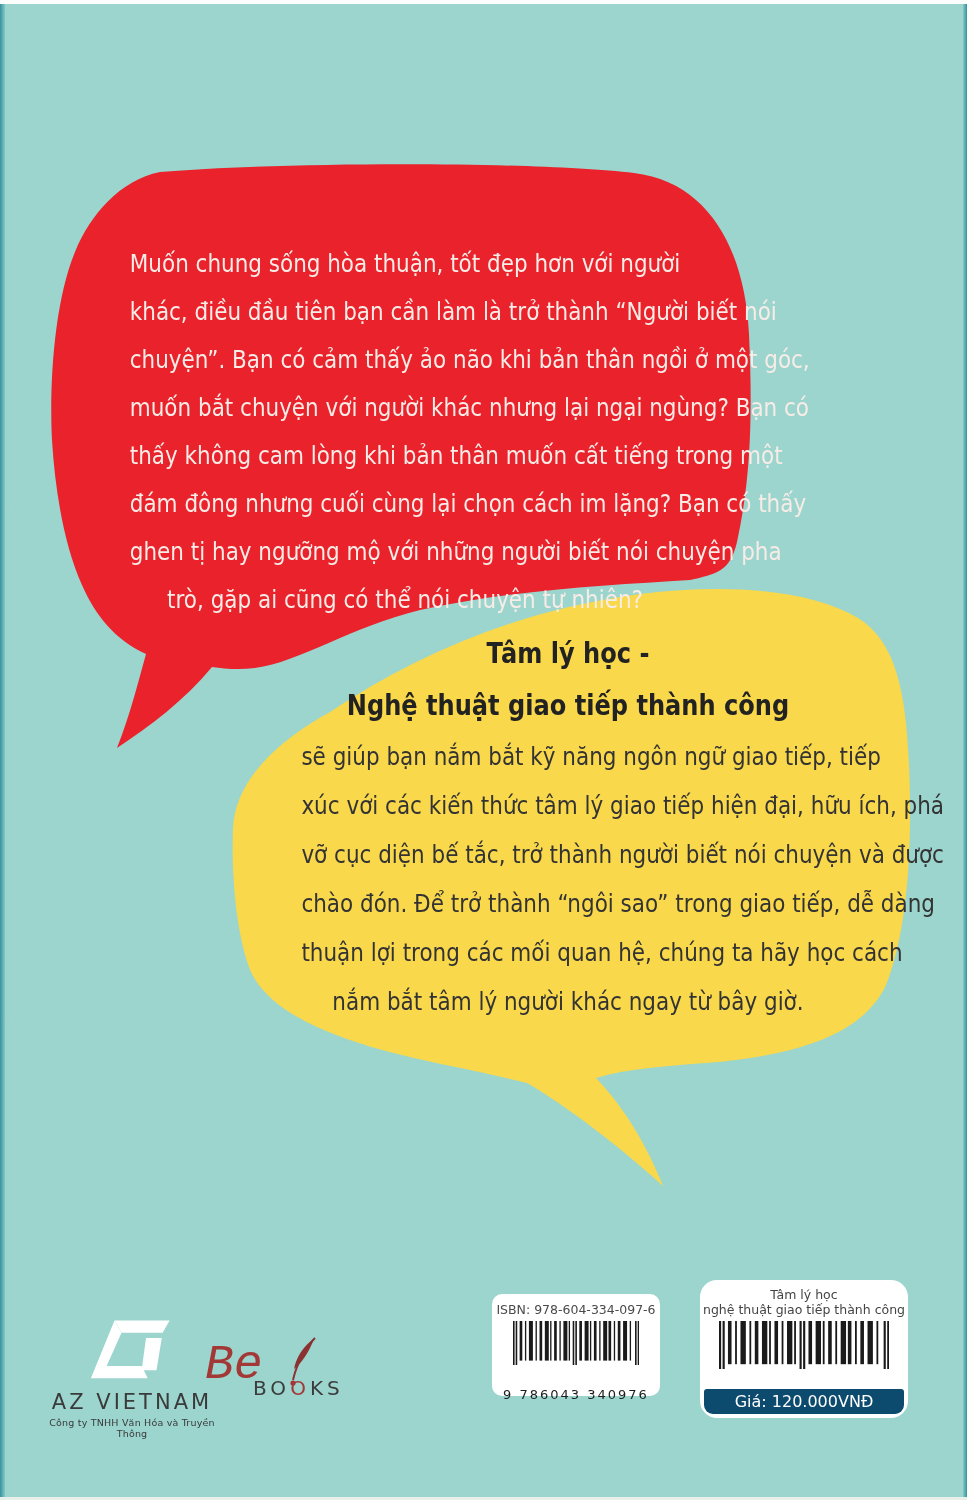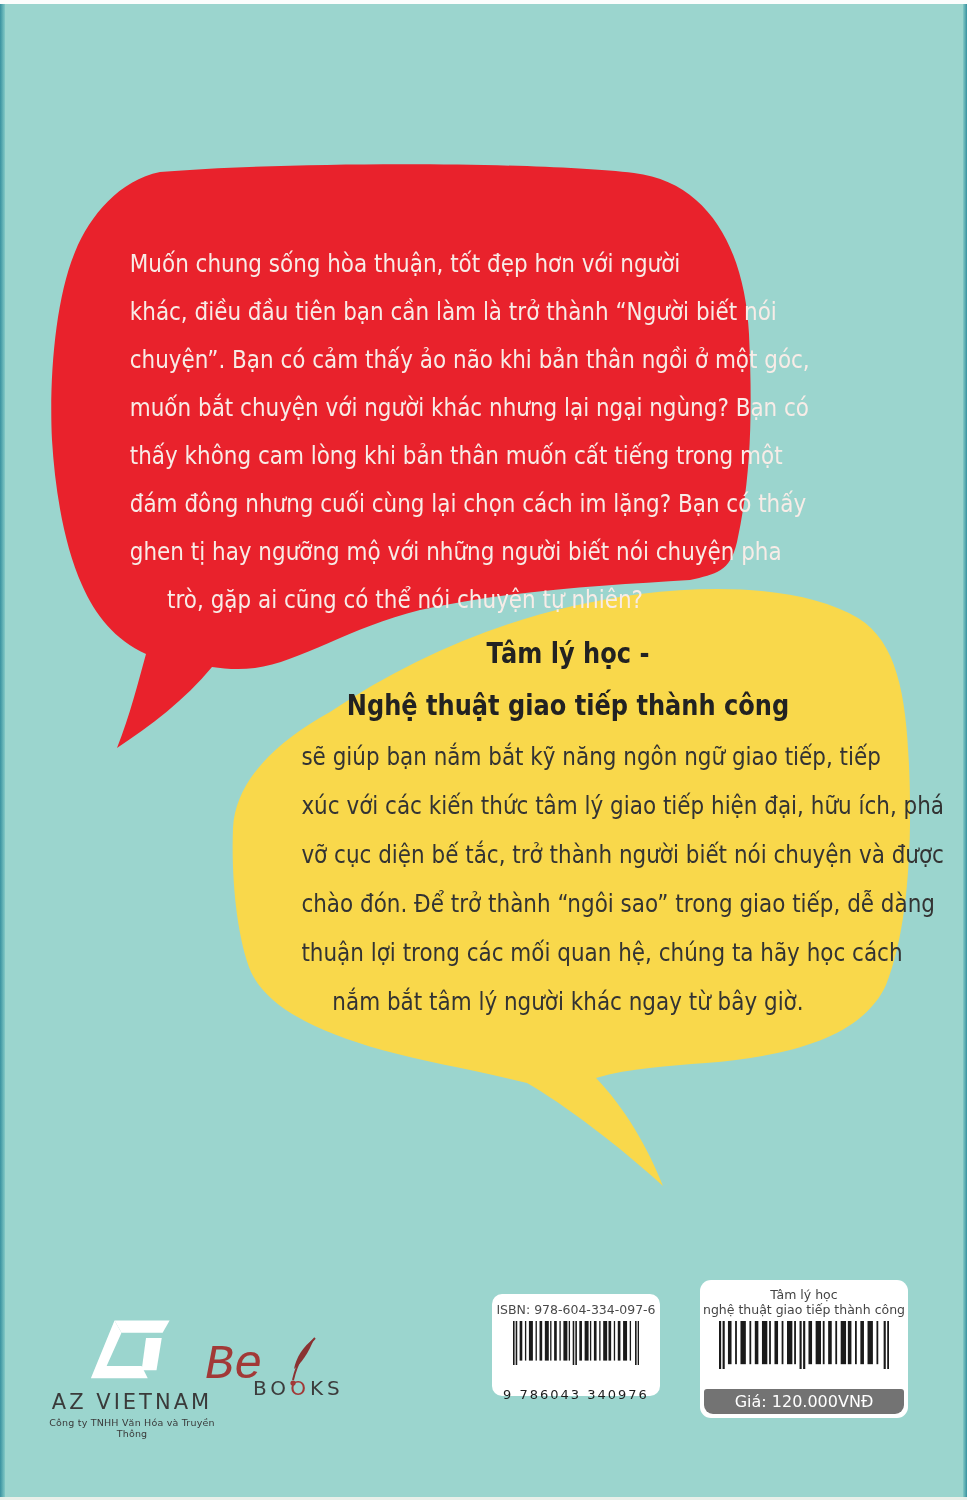--- a/index.html
+++ b/index.html
@@ -35,26 +35,26 @@
   .be-script{position:absolute; left:0; top:6px; font-family:Liberation Mono, monospace;
              font-style:italic; font-size:48px; color:#a23937;}
   .be-caps{position:absolute; left:48px; top:44px; font-size:20px; letter-spacing:4px; color:#3c3c3c;}
   .be-caps .redo{color:#a23937;}
   .be-quill{position:absolute; left:76px; top:4px;}
 
   .label{position:absolute; background:#fff; text-align:center;}
   .isbn-label{left:492px; top:1294px; width:168px; height:102px; border-radius:10px;}
   .isbn-text{font-size:12.5px; color:#4a4a4a; margin-top:8px;}
   .isbn-digits{font-size:13px; color:#1d1d1d; letter-spacing:2px; margin-top:18px;}
-  .price-label{left:700px; top:1280px; width:208px; height:138px; border-radius:11px;}
+  .price-label{left:700px; top:1280px; width:208px; height:138px; border-radius:17px;}
   .price-title{font-size:12.5px; color:#444;}
   .price-title.t1{margin-top:7px;}
   .price-digits{font-size:15px; color:#0369a1; letter-spacing:4px; margin-top:16px;}
   .price-band{position:absolute; left:4px; right:4px; bottom:4px; height:25px;
-              background:#737373; border-radius:3px 3px 9px 9px;
+              background:#0c4a6e; border-radius:3px 3px 9px 9px;
               color:#fff; font-size:16px; line-height:25px;}
   .bc{margin-top:4px;}
 </style>
 </head>
 <body>
 
 <div class="cover">
 
   <svg class="bubbles" width="967" height="1500" viewBox="0 0 967 1500">
     <path d="M 160 172

